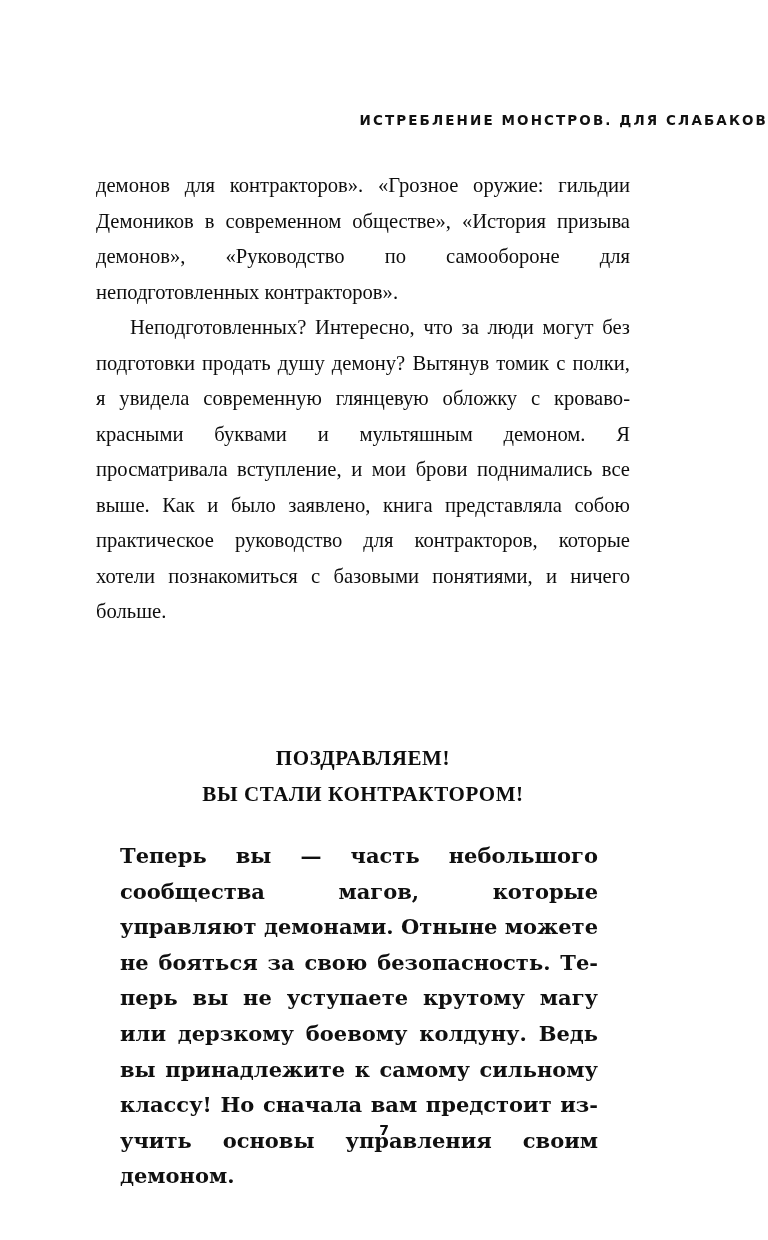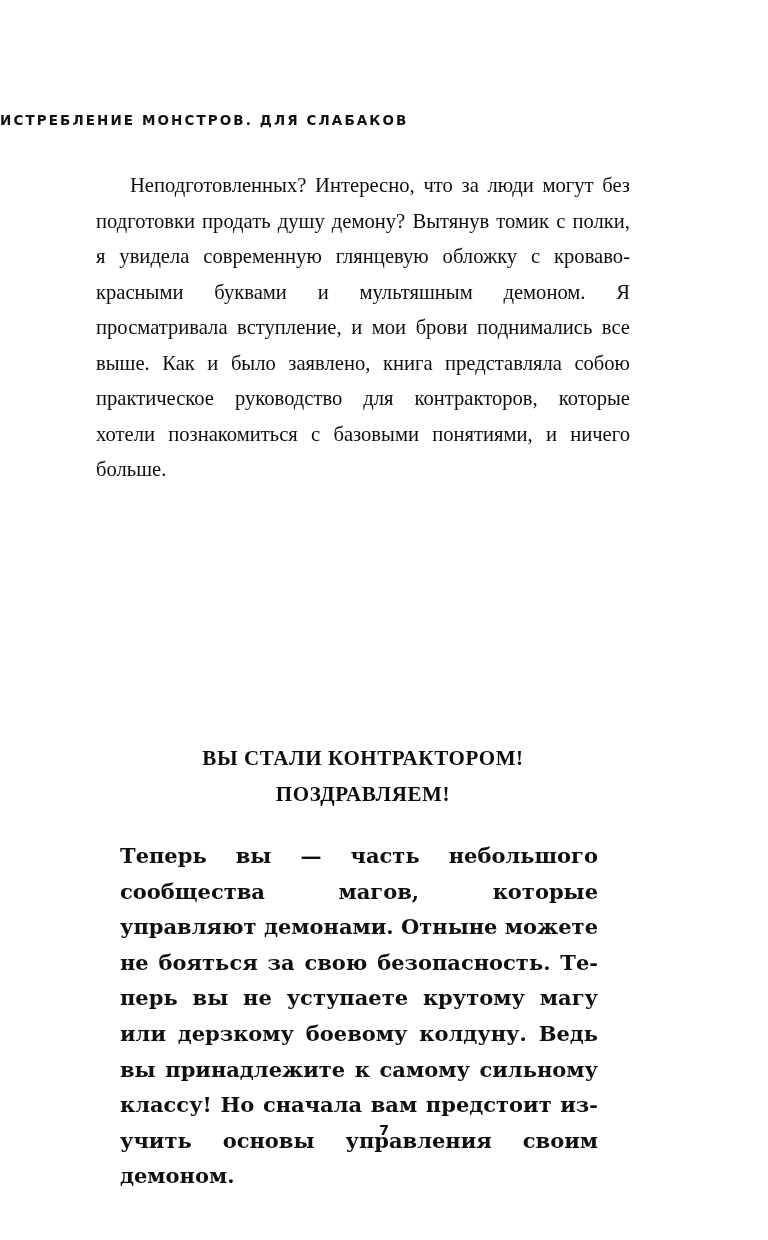--- a/index.html
+++ b/index.html
@@ -21,21 +21,21 @@
     top: 0;
     width: 768px;
     height: 1240px;
     background: #ffffff;
   }
   .running-head {
     position: absolute;
     left: 0;
     right: 0;
     top: 112px;
-    text-align: left;
+    text-align: right;
     font-family: "DejaVu Sans", sans-serif;
     font-weight: 700;
     font-size: 13.5px;
     letter-spacing: 2.1px;
     color: #111111;
     text-transform: uppercase;
     white-space: nowrap;
   }
   .text-block {
     position: absolute;
@@ -101,26 +101,27 @@
   }
 </style>
 </head>
 <body>
 
 <div class="page">
 
   <div class="running-head">Истребление монстров. Для слабаков</div>
 
   <div class="text-block">
+    <p>демонов для контракторов». «Грозное оружие: гиль­дии Демоников в современном обществе», «История призыва демонов», «Руководство по самообороне для неподготовленных контракторов».</p>
     <p class="indent">Неподготовленных? Интересно, что за люди могут без подготовки продать душу демону? Вытянув то­мик с полки, я увидела современную глянцевую об­ложку с кроваво-красными буквами и мультяшным демоном. Я просматривала вступление, и мои брови поднимались все выше. Как и было заявлено, книга представляла собою практическое руководство для контракторов, которые хотели познакомиться с базо­выми понятиями, и ничего больше.</p>
   </div>
 
   <div class="headline-block">
+    <div class="hl">ПОЗДРАВЛЯЕМ!</div>
     <div class="hl">ВЫ СТАЛИ КОНТРАКТОРОМ!</div>
-    <div class="hl">ПОЗДРАВЛЯЕМ!</div>
   </div>
 
   <div class="quote-block">
     <p>Теперь вы — часть небольшого сообщества ма­гов, которые управляют демонами. Отныне можете не бояться за свою безопасность. Те­перь вы не уступаете крутому магу или дерзкому боевому колдуну. Ведь вы принадлежите к самому сильному классу! Но сначала вам предстоит из­учить основы управления своим демоном.</p>
   </div>
 
   <div class="folio">7</div>
 
 </div>
 

